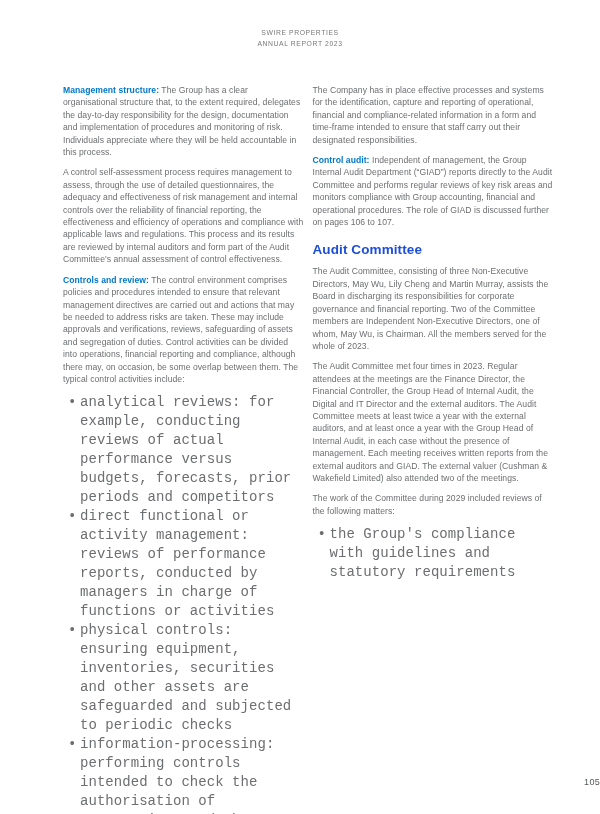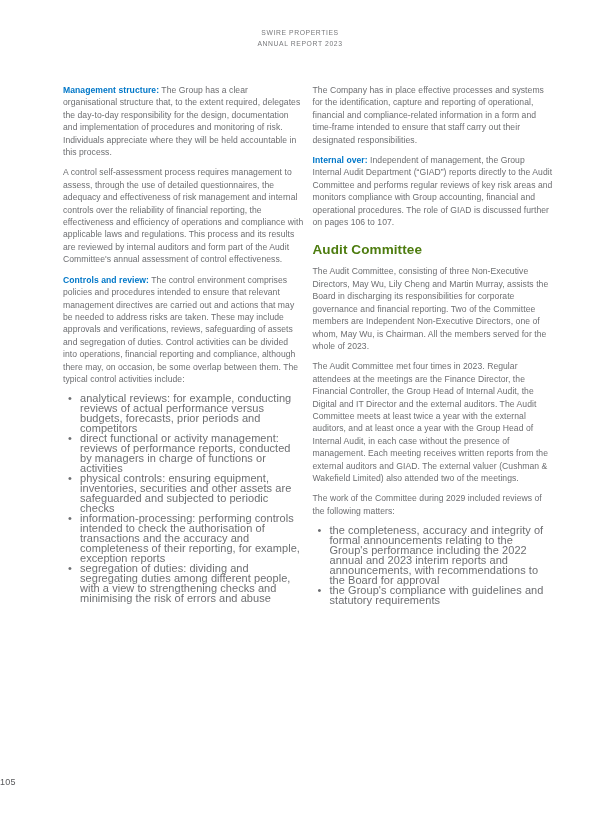--- a/index.html
+++ b/index.html
@@ -46,50 +46,51 @@
     color: #6d6e71;
   }
   .lead {
     color: #0077c8;
     font-weight: 700;
   }
   .section-heading {
     margin: 14px 0 7px 0;
     font-size: 13.5px;
     line-height: 16px;
-    color: #4d7c0f;
+    color: #1d4ed8;
     font-weight: 700;
     letter-spacing: 0.1px;
   }
   ul.bullets {
     list-style: none;
     margin: 0 0 8px 0;
     padding: 0 0 0 5px;
   }
   ul.bullets li {
     position: relative;
     padding-left: 12px;
-    font-size: 11px;
-    line-height: 10px;
+    font-size: 14px;
+    line-height: 19px;
     letter-spacing: 0.05px;
     color: #6d6e71;
+    font-family: Liberation Mono, monospace;
   }
   ul.bullets li::before {
     content: "\2022";
     position: absolute;
     left: 0;
     top: 0;
     color: #6d6e71;
   }
   .page-number {
     position: absolute;
     bottom: 27px;
     left: 0;
     width: 100%;
-    text-align: left;
+    text-align: right;
     font-size: 9px;
     color: #58595b;
     letter-spacing: 0.3px;
   }
 </style>
 </head>
 <body>
 
 <header class="page-header">
   <div>SWIRE PROPERTIES</div>
@@ -110,32 +111,31 @@
       <li>direct functional or activity management: reviews of performance reports, conducted by managers in charge of functions or activities</li>
       <li>physical controls: ensuring equipment, inventories, securities and other assets are safeguarded and subjected to periodic checks</li>
       <li>information-processing: performing controls intended to check the authorisation of transactions and the accuracy and completeness of their reporting, for example, exception reports</li>
       <li>segregation of duties: dividing and segregating duties among different people, with a view to strengthening checks and minimising the risk of errors and abuse</li>
     </ul>
   </section>
 
   <section class="col">
     <p>The Company has in place effective processes and systems for the identification, capture and reporting of operational, financial and compliance-related information in a form and time-frame intended to ensure that staff carry out their designated responsibilities.</p>
 
-    <p><span class="lead">Internal over:</span><span> Independent of management, the Group Internal Audit Department (“GIAD”) reports directly to the Audit Committee and performs regular reviews of key risk areas and monitors compliance with Group accounting, financial and operational procedures. The role of GIAD is discussed further on pages 106 to 107.</span></p>
+    <p><span class="lead">Control audit:</span><span> Independent of management, the Group Internal Audit Department (“GIAD”) reports directly to the Audit Committee and performs regular reviews of key risk areas and monitors compliance with Group accounting, financial and operational procedures. The role of GIAD is discussed further on pages 106 to 107.</span></p>
 
     <h2 class="section-heading">Audit Committee</h2>
 
     <p>The Audit Committee, consisting of three Non-Executive Directors, May Wu, Lily Cheng and Martin Murray, assists the Board in discharging its responsibilities for corporate governance and financial reporting. Two of the Committee members are Independent Non-Executive Directors, one of whom, May Wu, is Chairman. All the members served for the whole of 2023.</p>
 
 
     <p>The Audit Committee met four times in 2023. Regular attendees at the meetings are the Finance Director, the Financial Controller, the Group Head of Internal Audit, the Digital and IT Director and the external auditors. The Audit Committee meets at least twice a year with the external auditors, and at least once a year with the Group Head of Internal Audit, in each case without the presence of management. Each meeting receives written reports from the external auditors and GIAD. The external valuer (Cushman &amp; Wakefield Limited) also attended two of the meetings.</p>
 
     <p>The work of the Committee during 2029 included reviews of the following matters:</p>
 
     <ul class="bullets">
-      <li>the completeness, accuracy and integrity of formal announcements relating to the Group's performance including the 2022 annual and 2023 interim reports and announcements, with recommendations to the Board for approval</li>
       <li>the Group's compliance with guidelines and statutory requirements</li>
     </ul>
   </section>
 
 </main>
 
 <footer class="page-number">105</footer>
 
 </body></html>

